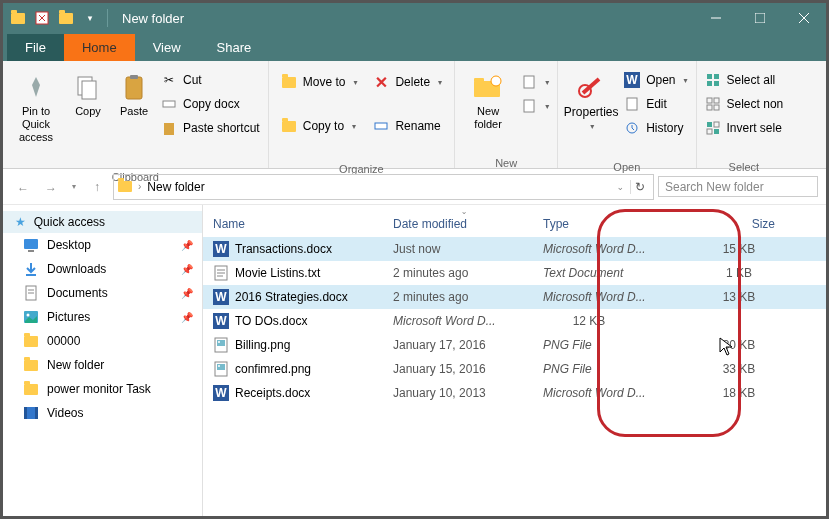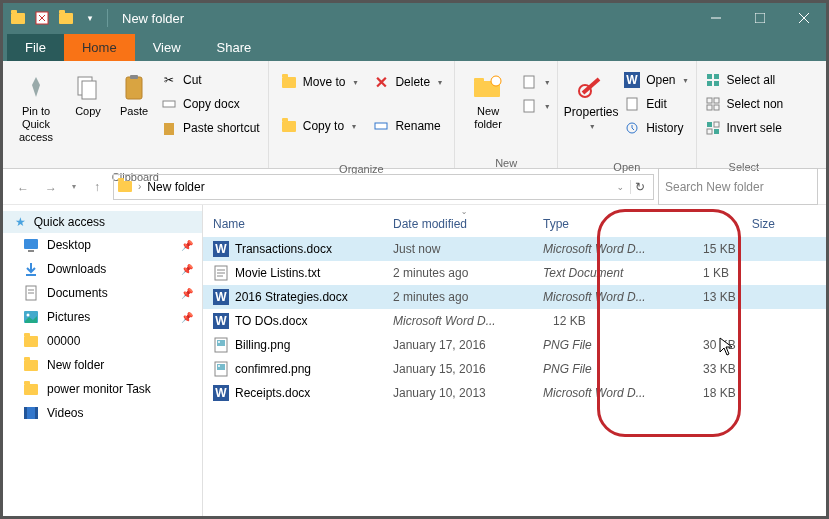--- a/index.html
+++ b/index.html
@@ -20,41 +20,41 @@
 .ribbon-group .label { text-align: center; color: #666; font-size: 11px; padding: 2px 0; margin-top: 20px; }
 .rbtn-large { display: flex; flex-direction: column; align-items: center; justify-content: space-between; padding: 4px 6px; width: 58px; gap: 2px; }
 .rbtn-large .ico { width: 32px; height: 32px; display: flex; align-items: center; justify-content: center; }
 .rbtn-large .txt { font-size: 11px; text-align: center; line-height: 1.2; }
 .rbtn-small { display: flex; align-items: center; gap: 6px; padding: 2px 4px; font-size: 12px; height: 22px; }
 .rbtn-small .ico { width: 16px; height: 16px; display: flex; align-items: center; justify-content: center; }
 .vstack { display: flex; flex-direction: column; gap: 2px; }
 .addrbar { height: 36px; background: #fff; display: flex; align-items: center; padding: 4px 8px; gap: 4px; border-bottom: 1px solid #e8e8e8; }
 .navbtn { width: 24px; height: 24px; display: flex; align-items: center; justify-content: center; color: #888; }
 .addrbox { flex: 1; border: 1px solid #ccc; height: 26px; display: flex; align-items: center; padding: 0 4px; gap: 6px; }
-.searchbox { width: 160px; border: 1px solid #ccc; height: 37px; display: flex; align-items: center; padding: 0 6px; color: #888; }
+.searchbox { width: 160px; border: 1px solid #ccc; height: 21px; display: flex; align-items: center; padding: 0 6px; color: #888; }
 .main { display: flex; height: calc(519px - 30px - 28px - 108px - 36px - 6px); }
 .sidebar { width: 200px; border-right: 1px solid #e0e0e0; padding: 6px 0; overflow: hidden; }
 .side-item { display: flex; align-items: center; gap: 8px; padding: 4px 8px 4px 20px; font-size: 13px; }
 .side-item.quick { font-weight: 400; padding-left: 12px; background: #e6f2f7; }
 .side-item .pin { margin-left: auto; color: #888; font-size: 10px; }
 .filepane { flex: 1; overflow: hidden; position: relative; }
 .cols { display: flex; padding: 10px 6px 4px 6px; color: #3a5a8a; font-size: 13px; }
 .cols .col { padding: 2px 4px; }
 .col-name { width: 180px; }
 .col-date { width: 150px; position: relative; }
 .col-type { width: 160px; }
 .col-size { width: 80px; text-align: right; }
 .rows { }
 .row { display: flex; padding: 3px 6px; align-items: center; font-size: 13px; }
 .row.sel { background: #d6ecf7; }
 .row .c { padding: 1px 4px; }
 .row .c-name { width: 180px; display: flex; align-items: center; gap: 6px; }
 .row .c-date { width: 150px; color: #555; }
 .row .c-type { width: 160px; color: #555; font-style: italic; }
-.row .c-size { width: 80px; text-align: left; color: #555; }
+.row .c-size { width: 80px; text-align: center; color: #555; }
 .fico { width: 16px; height: 16px; display: inline-flex; align-items: center; justify-content: center; }
 .highlight-oval { position: absolute; border: 3px solid #c1272d; border-radius: 28px; pointer-events: none; }
 .folder-ico { width: 14px; height: 11px; background: #ffcc4d; border-radius: 1px; position: relative; display: inline-block; }
 .folder-ico::before { content: ""; position: absolute; top: -3px; left: 0; width: 6px; height: 3px; background: #ffcc4d; border-radius: 1px 1px 0 0; }
 .dropdown-arrow { font-size: 8px; color: #666; margin-left: 2px; }
 svg { display: block; }
 .cursor { position: absolute; left: 516px; top: 132px; pointer-events: none; }
 </style>
 </head>
 <body>

